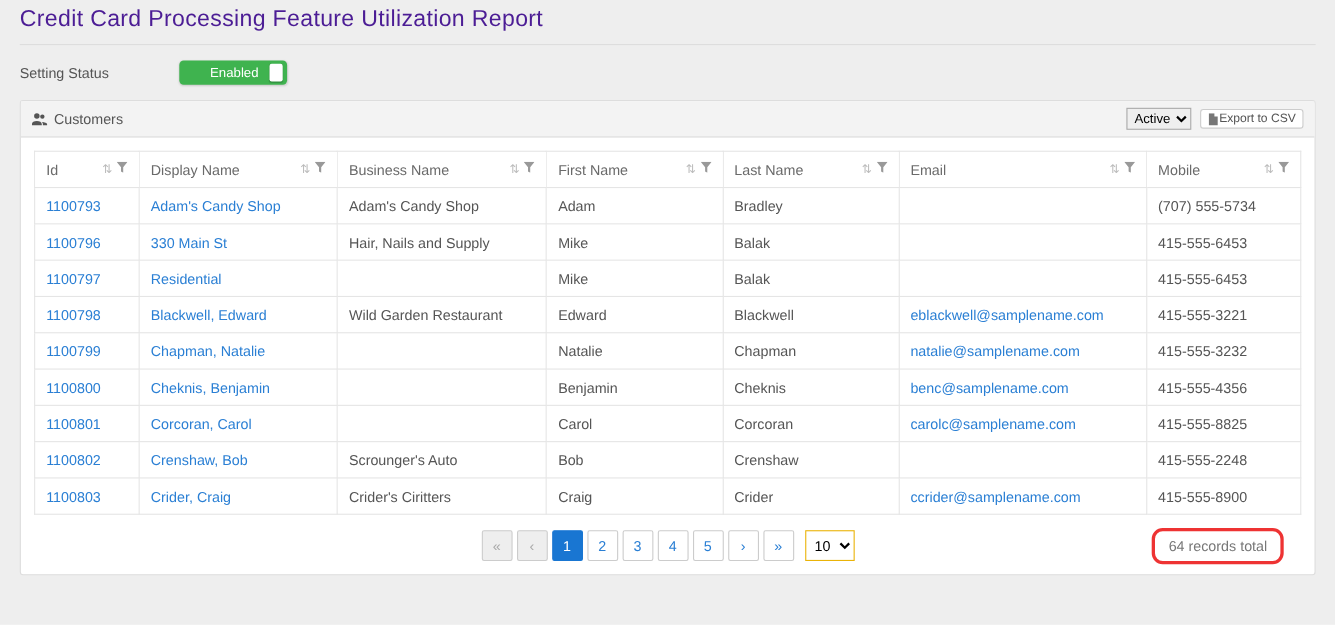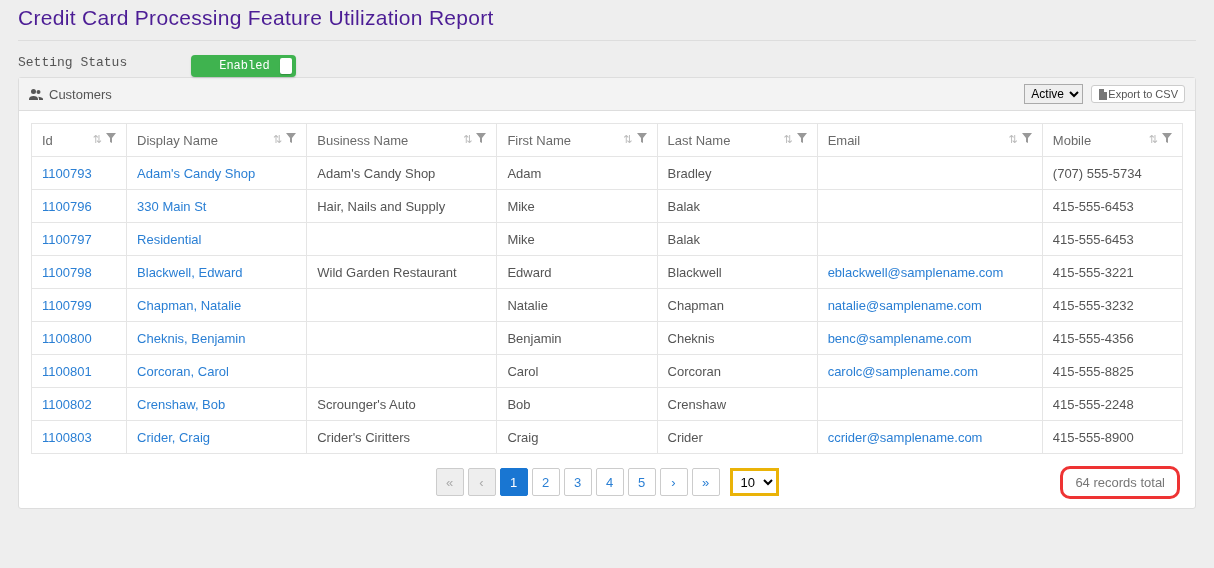--- a/index.html
+++ b/index.html
@@ -23,25 +23,25 @@
   }
   .title-area h1 {
     font-size: 21px;
     font-weight: 300;
     color: #4c1d95;
     margin: 0;
     letter-spacing: .3px;
   }
   .status-row {
     display: flex;
-    align-items: flex-start;
+    align-items: center;
     gap: 64px;
+    margin-bottom: 14px;
     font-size: 13px;
     color: #555;
-    font-family: Liberation Mono, monospace;
   }
   .toggle {
     display: inline-flex;
     align-items: center;
     background: #4CAF50;
     background: #3fb34f;
     border-radius: 4px;
     height: 22px;
     padding: 0 4px 0 28px;
     color: #fff;
@@ -174,27 +174,27 @@
     cursor: default;
   }
   .pbtn.active {
     background: #1976d2;
     color: #fff;
     border-color: #1976d2;
   }
   select.pagesize {
     height: 28px;
     font-size: 13px;
-    border: 3px solid #eab308;
+    border: 1px solid #eab308;
     background: #fff;
     padding: 0 4px;
   }
   .records-total {
     position: absolute;
-    right: 3px;
+    right: 16px;
     top: -2px;
     border: 3px solid #e33;
     border-radius: 10px;
     padding: 6px 12px;
     color: #777;
     font-size: 13px;
   }
 
   .icon-users svg, .icon-file svg { display:block; }
 

